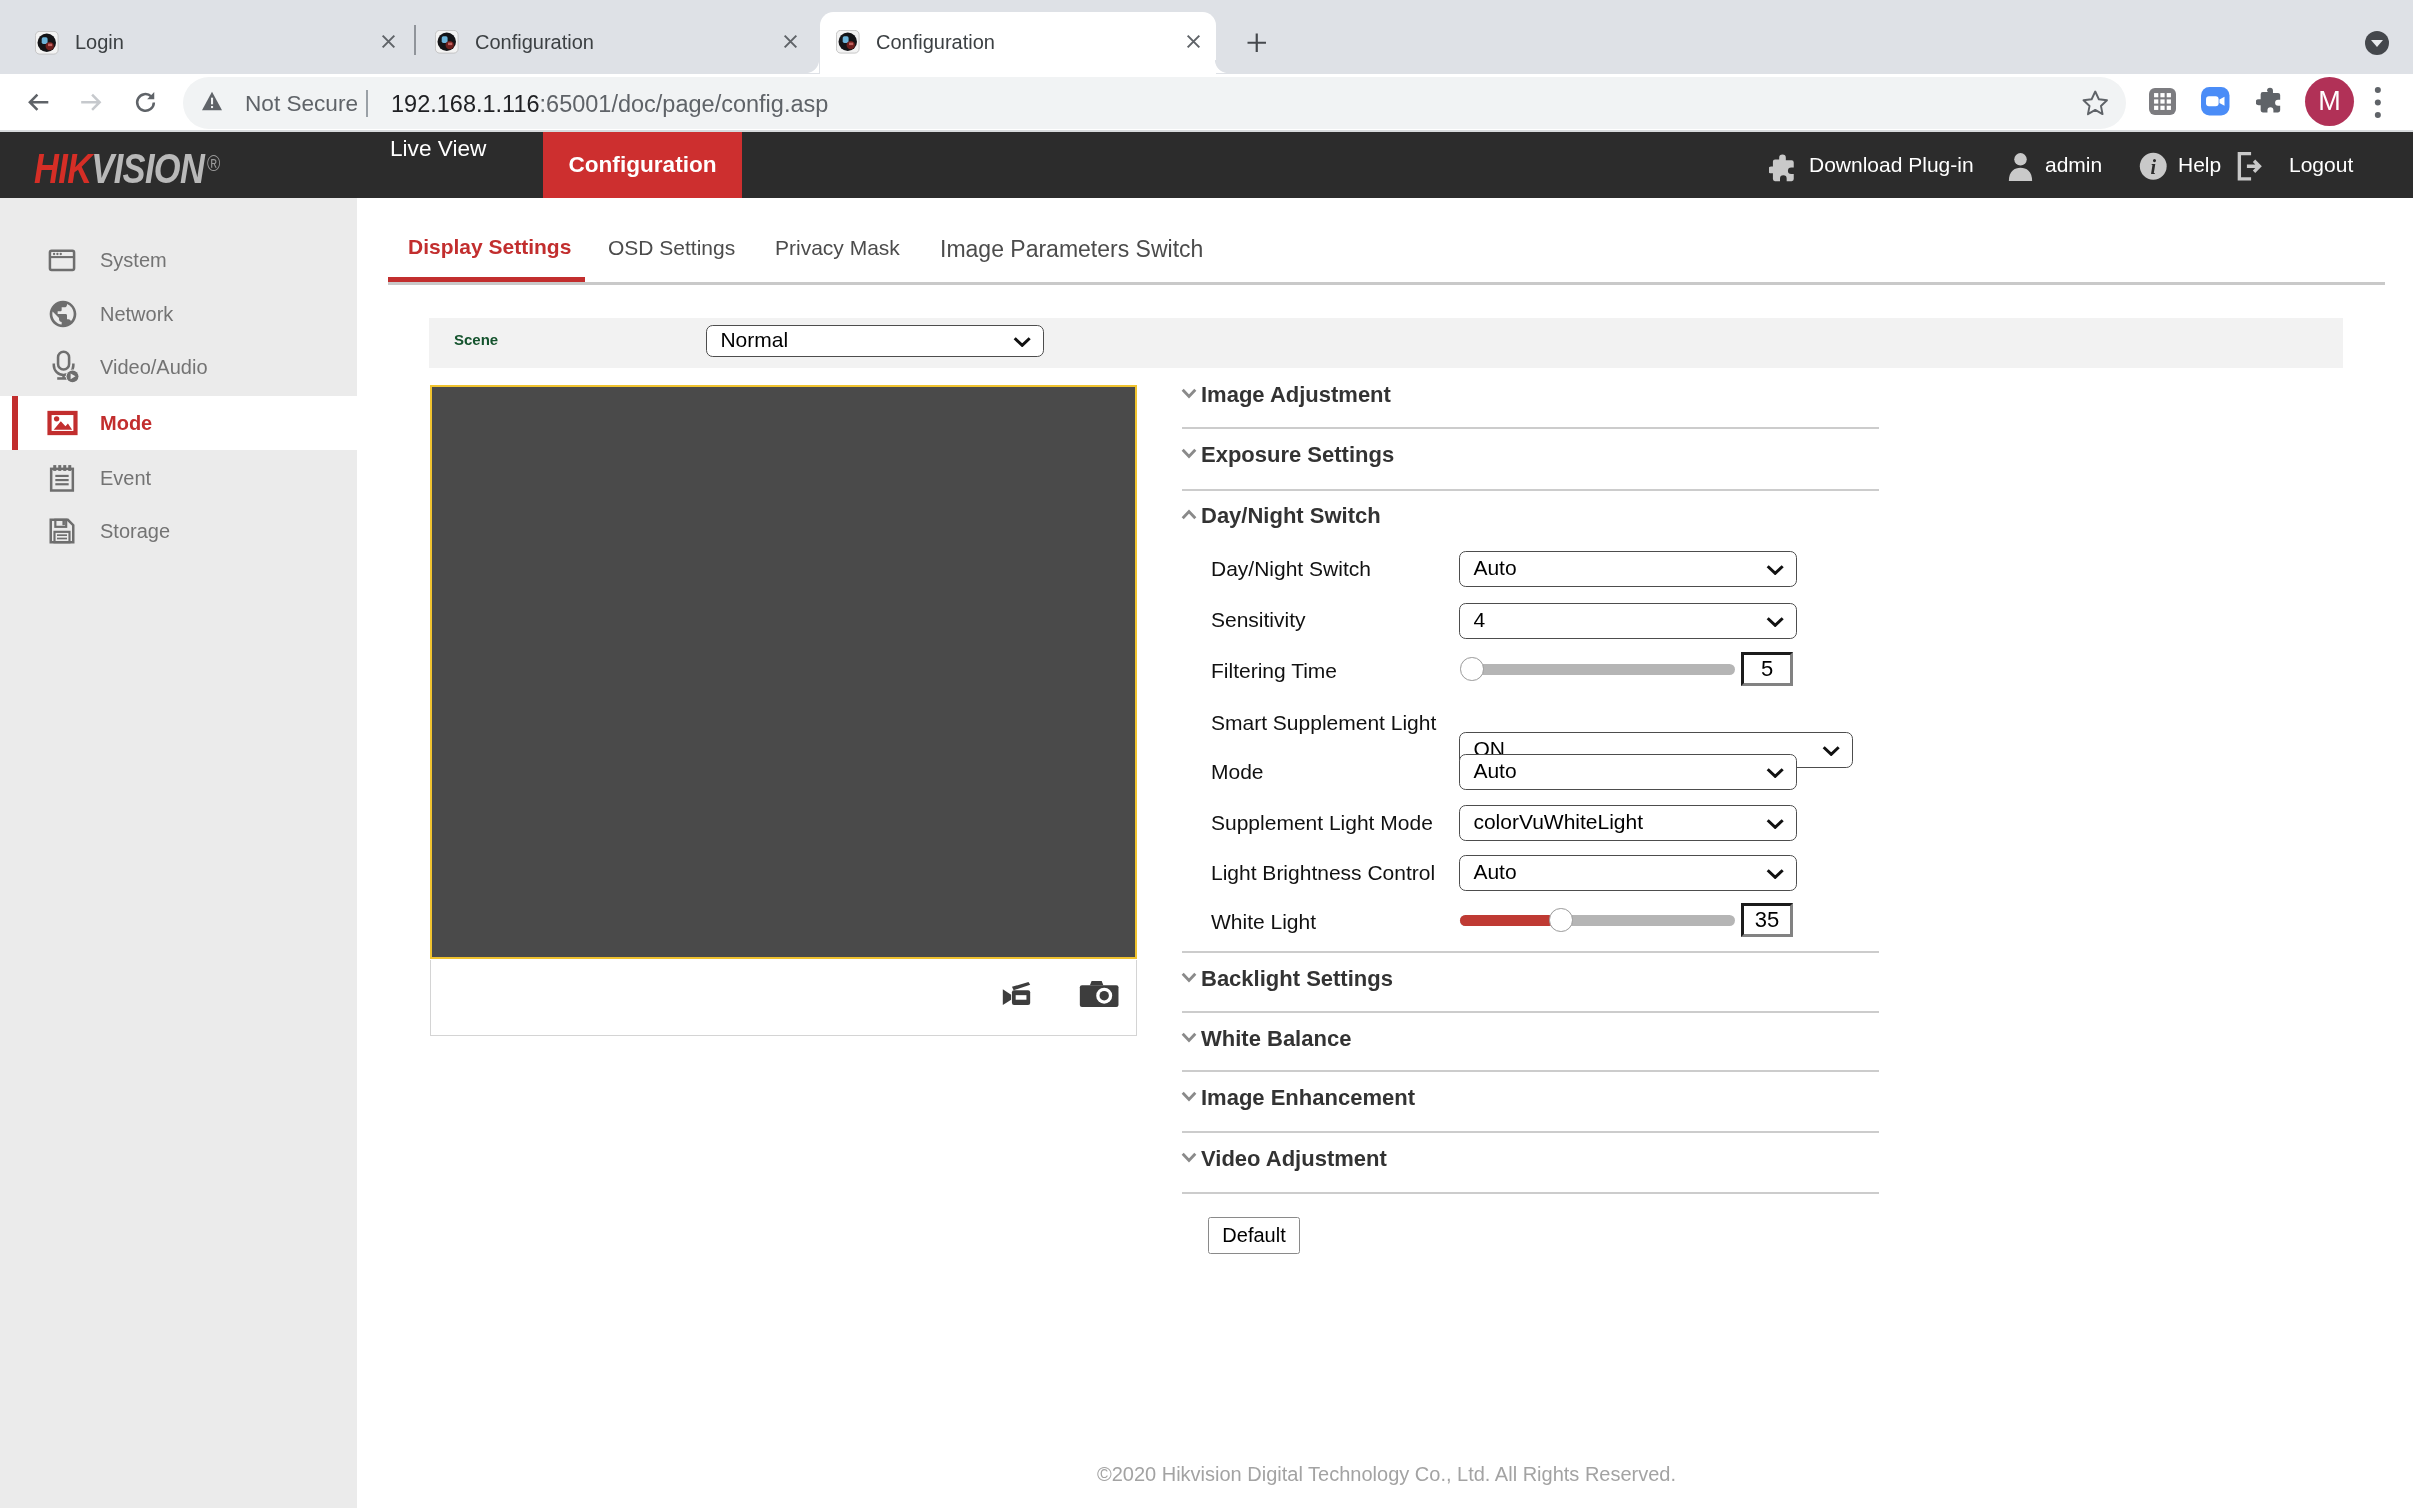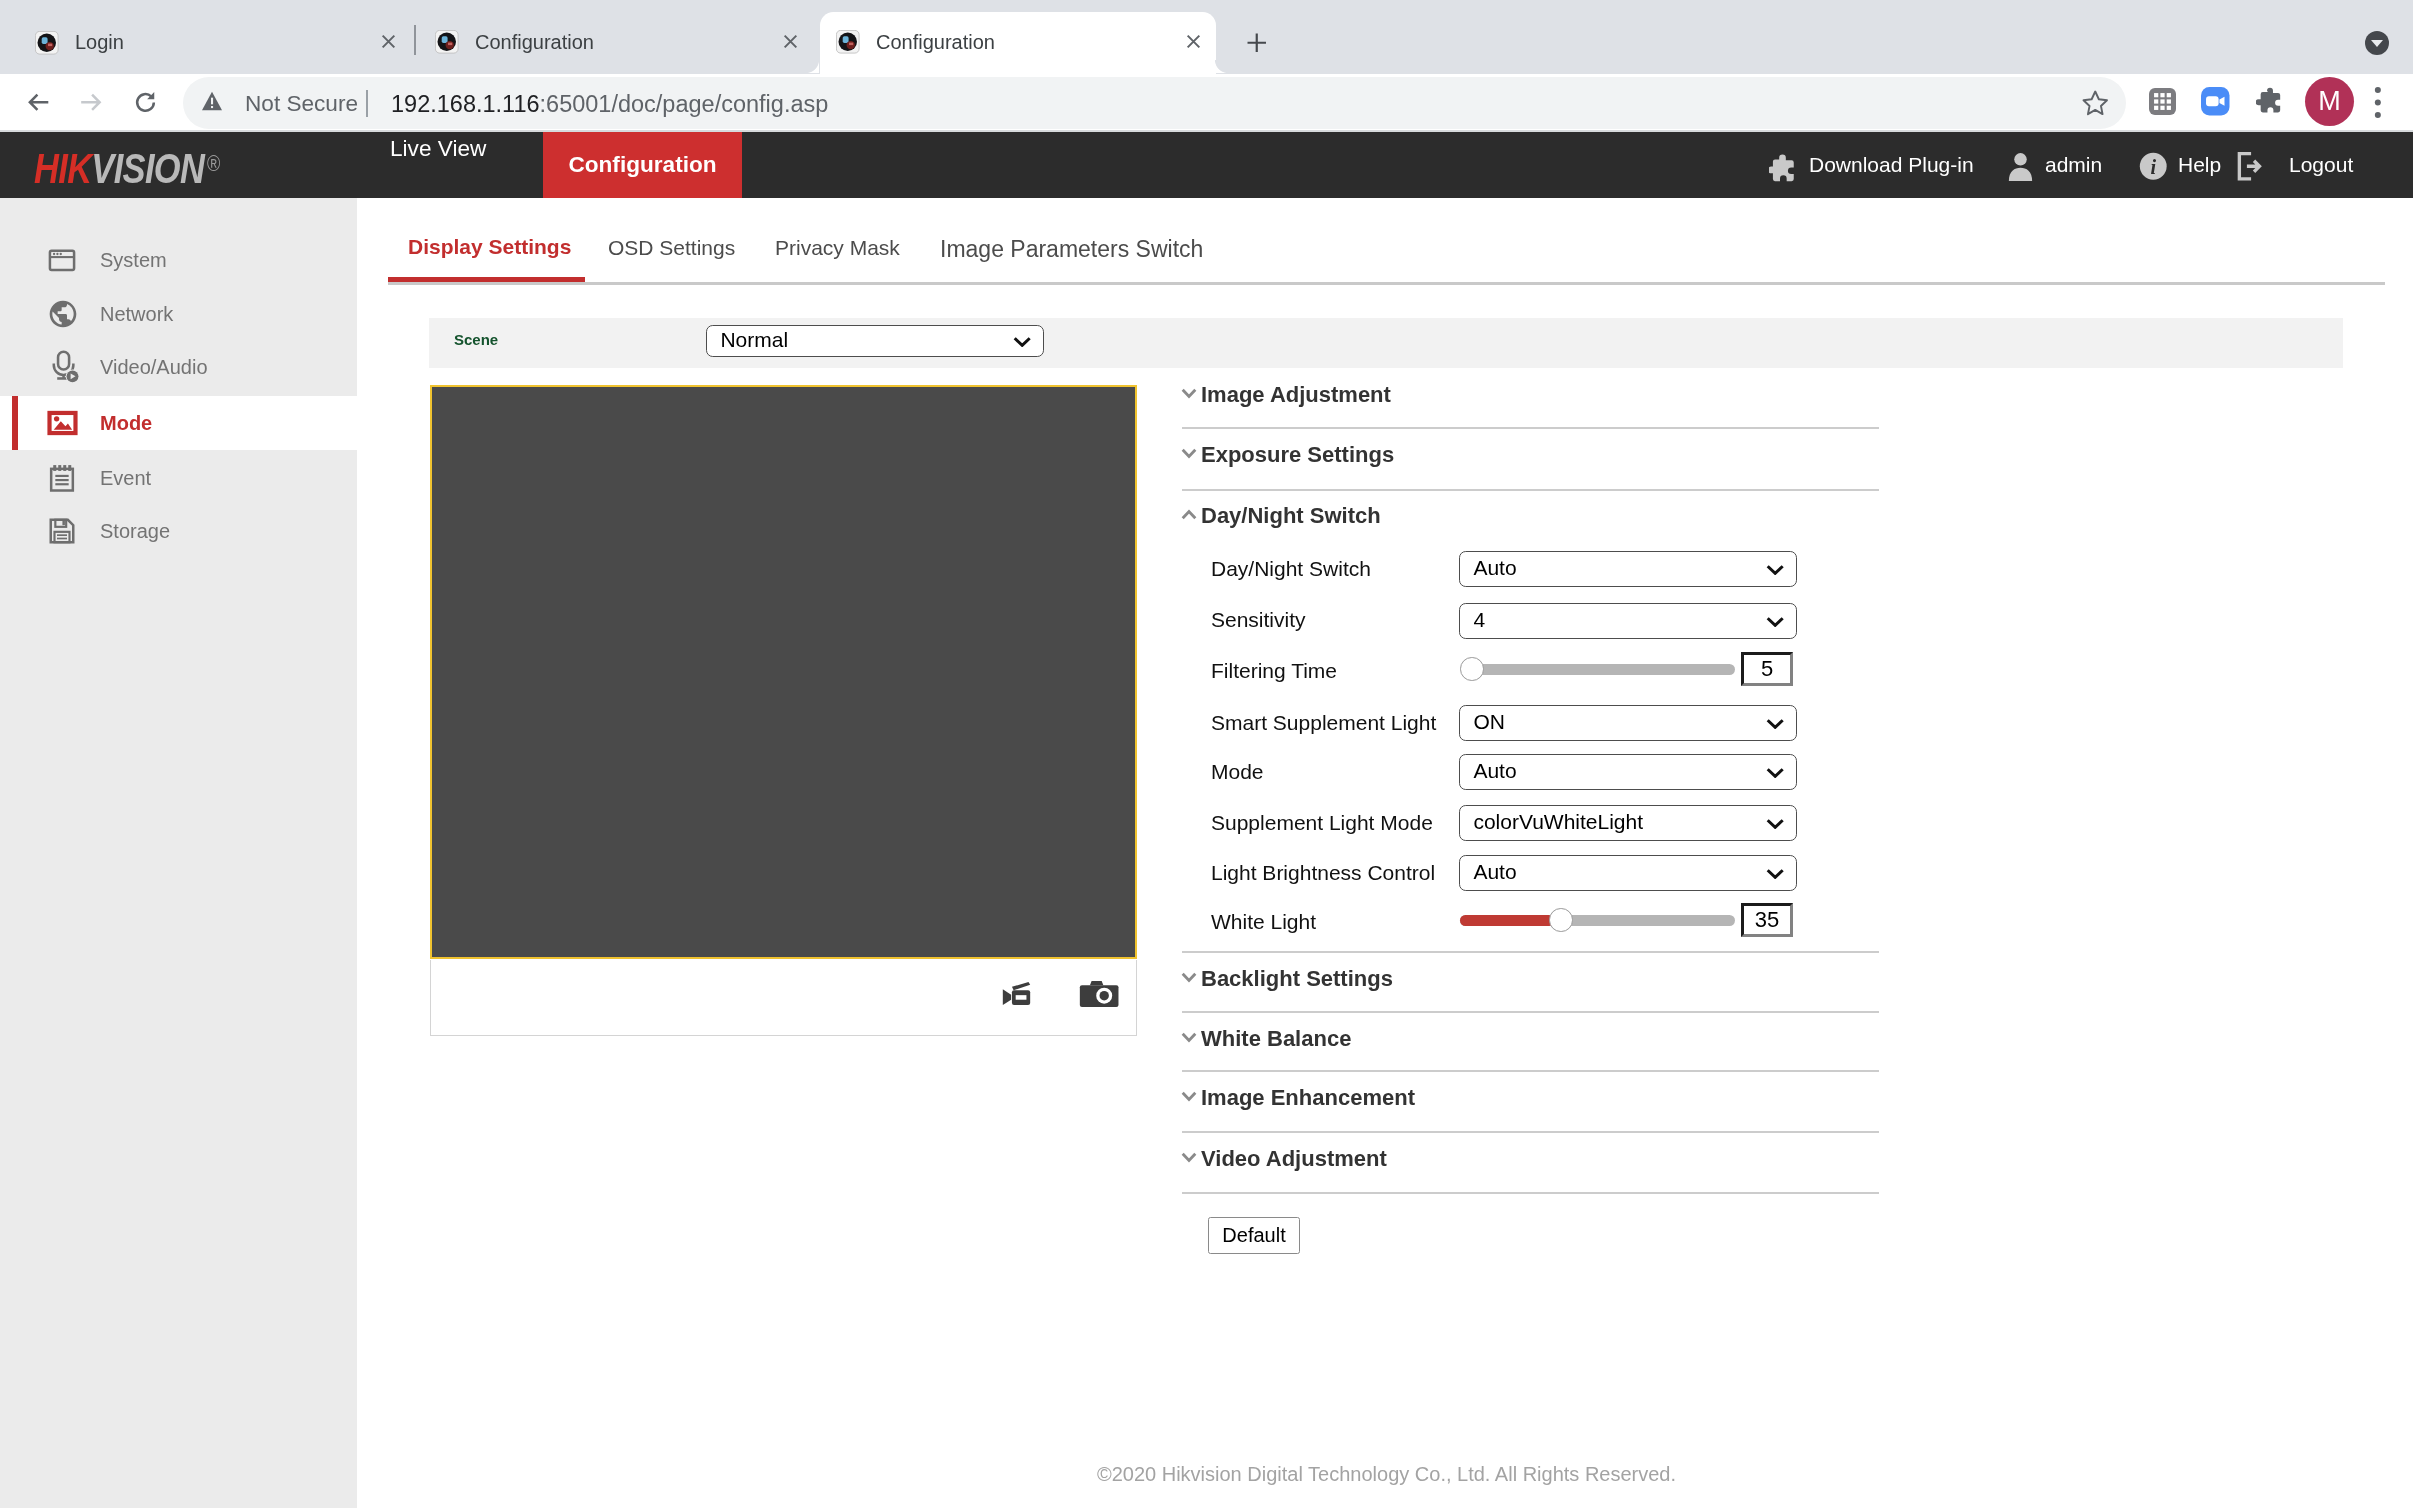--- a/index.html
+++ b/index.html
@@ -280,21 +280,21 @@
     <span class="v">4</span>
     <svg width="18.4" height="10" viewBox="0 0 22 12">
       <path d="M2 1.5 L11 10 L20 1.5" stroke="#111" stroke-width="3.6" fill="none"></path>
     </svg>
   </div>
 <div class="lbl" style="left:1211px;top:659px">Filtering Time</div>
 <div class="track" style="left:1463px;top:664px;width:272px"></div>
 <div class="knob" style="left:1460px;top:657px"></div>
 <div class="numbox" style="left:1741px;top:652px">5</div>
 <div class="lbl" style="left:1211px;top:711px">Smart Supplement Light</div>
-<div class="sel" style="left:1459px;top:705px;width:338px;height:36px">
+<div class="sel" style="left:1459px;top:732px;width:394px;height:36px">
     <span class="v">ON</span>
     <svg width="18.4" height="10" viewBox="0 0 22 12">
       <path d="M2 1.5 L11 10 L20 1.5" stroke="#111" stroke-width="3.6" fill="none"></path>
     </svg>
   </div>
 <div class="lbl" style="left:1211px;top:760px">Mode</div>
 <div class="sel" style="left:1459px;top:754px;width:338px;height:36px">
     <span class="v">Auto</span>
     <svg width="18.4" height="10" viewBox="0 0 22 12">
       <path d="M2 1.5 L11 10 L20 1.5" stroke="#111" stroke-width="3.6" fill="none"></path>

